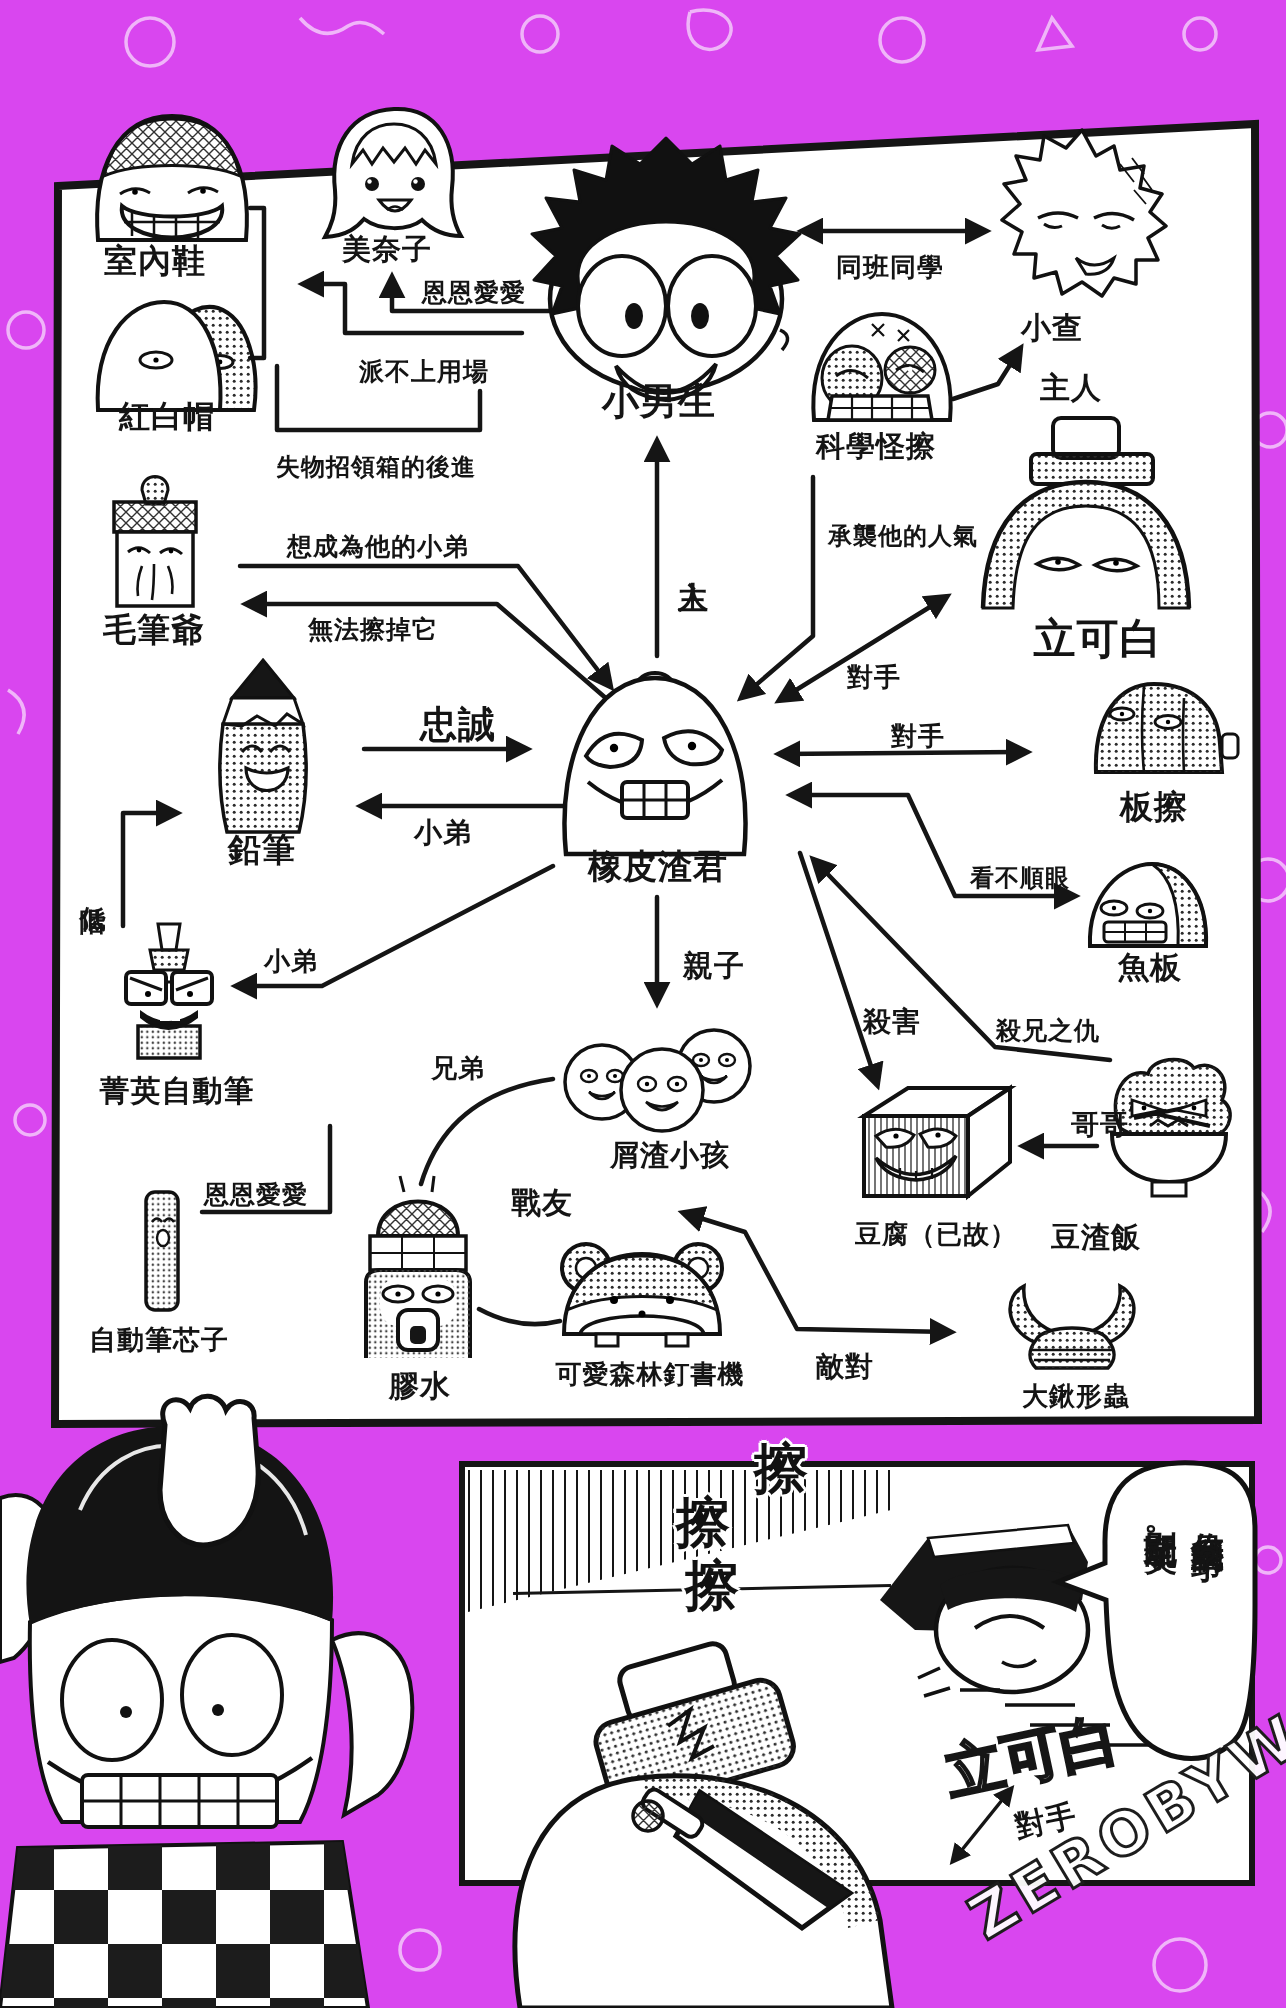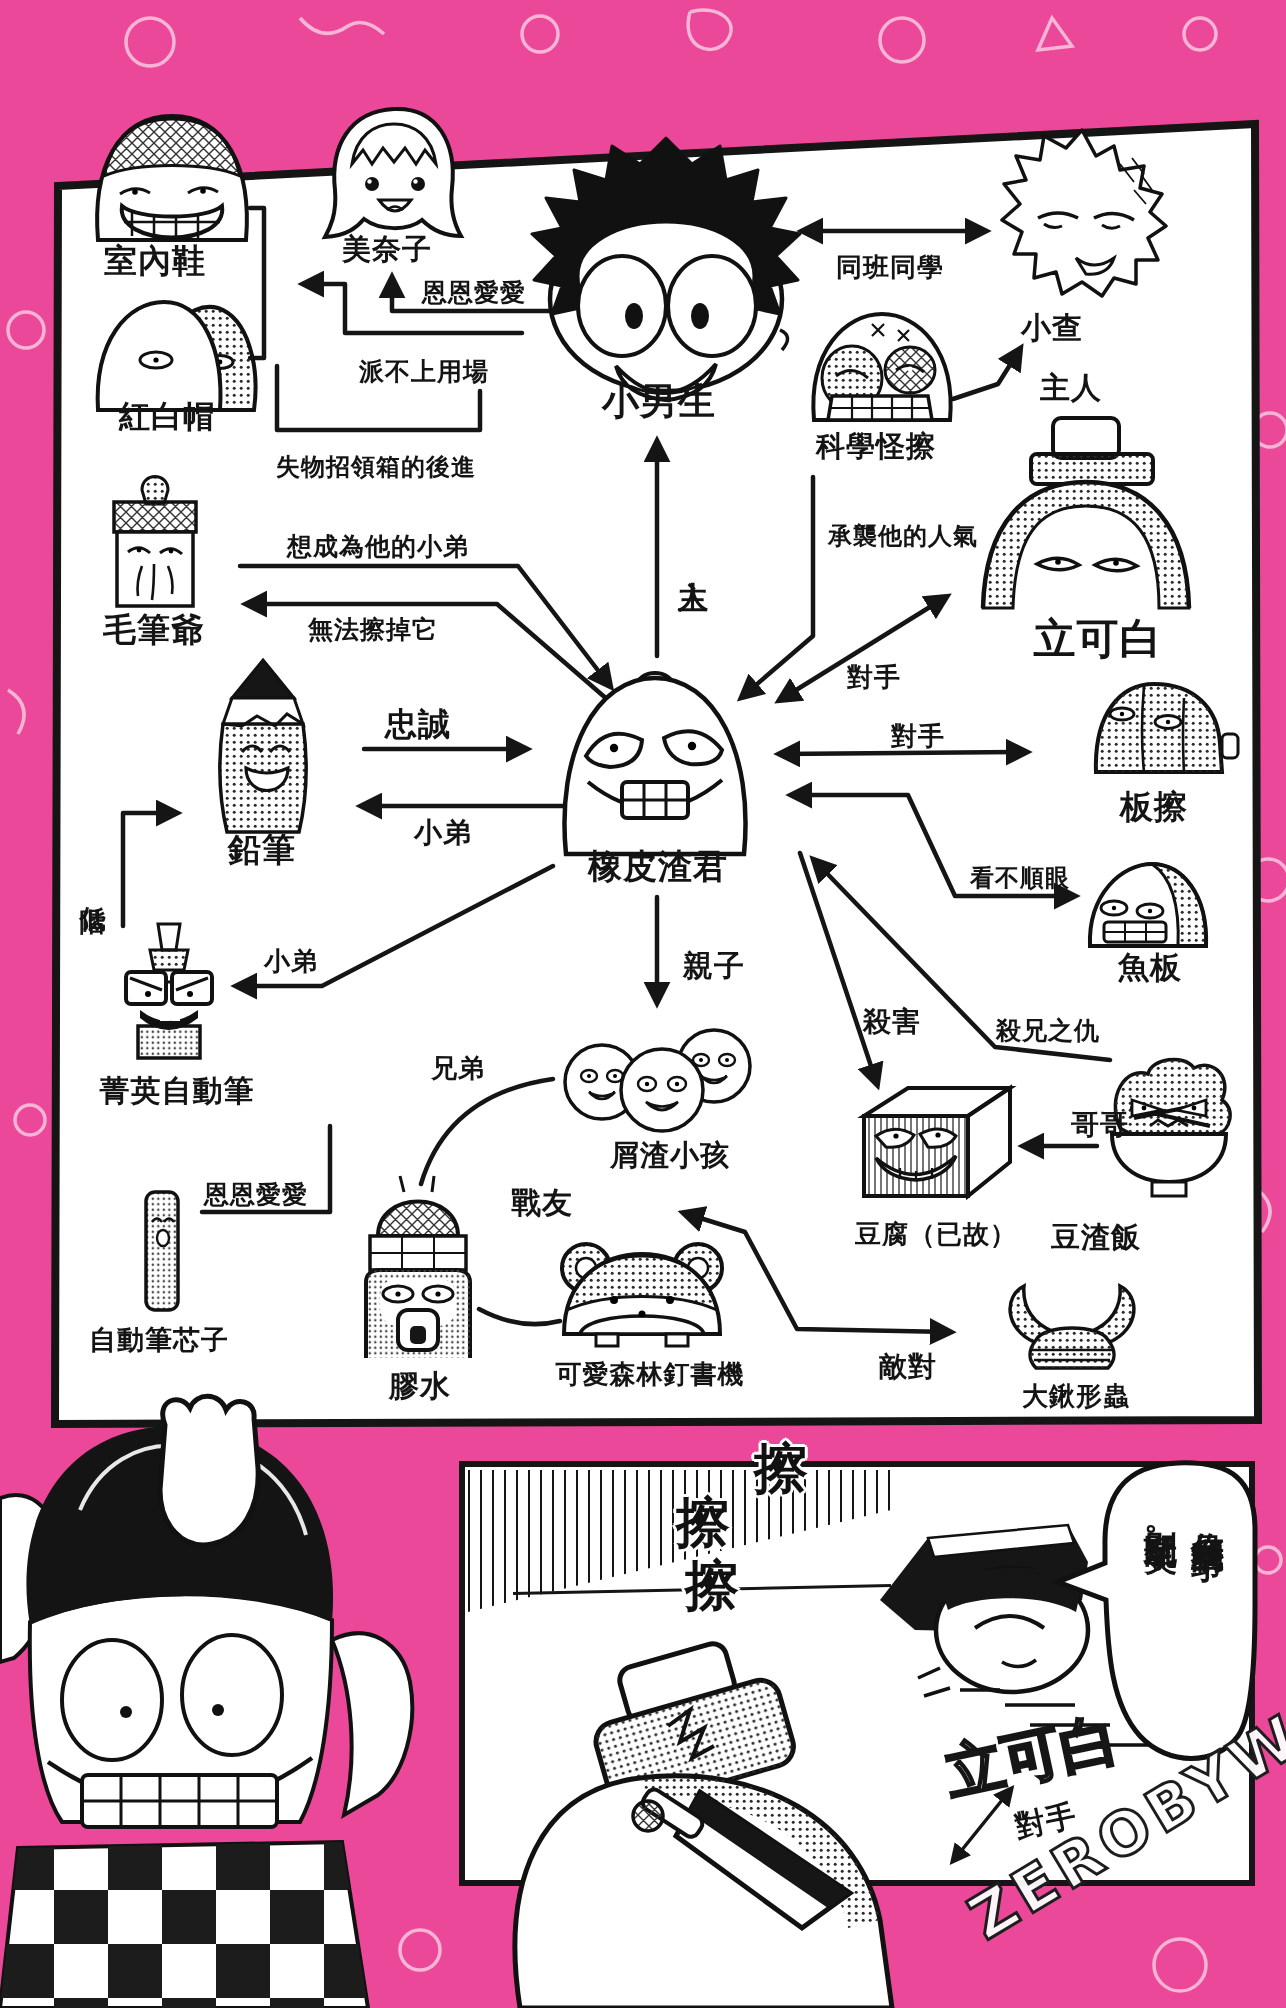--- a/index.html
+++ b/index.html
@@ -1,16 +1,16 @@
 <!DOCTYPE html>
 <html><head>
 <meta charset="utf-8">
 <style>
   html,body{margin:0;padding:0;}
-  .page{position:relative;width:1286px;height:2008px;background:#ec4899;overflow:hidden;
+  .page{position:relative;width:1286px;height:2008px;background:#d946ef;overflow:hidden;
         font-family:"DejaVu Sans",sans-serif;}
   .artwork{position:absolute;left:0;top:0;}
   .lbl{position:absolute;transform:translate(-50%,-50%);font-weight:bold;color:#141414;
        white-space:nowrap;line-height:1;letter-spacing:1px;}
   .vlbl{position:absolute;transform:translate(-50%,-50%);font-weight:bold;color:#141414;
         writing-mode:vertical-rl;text-orientation:upright;line-height:1;letter-spacing:2px;}
   .sfx{position:absolute;transform:translate(-50%,-50%);font-weight:bold;color:#111;
        text-shadow:-3px 0 #fff,3px 0 #fff,0 -3px #fff,0 3px #fff,-2px -2px #fff,2px 2px #fff,-2px 2px #fff,2px -2px #fff;}
   .speed{position:absolute;left:468px;top:1470px;width:424px;height:142px;
          background:repeating-linear-gradient(90deg,#151515 0 2.4px,transparent 2.4px 12px);
@@ -413,35 +413,35 @@
 
 <div class="lbl" style="left:890px;top:267px;font-size:26px">同班同學</div>
 <div class="lbl" style="left:474px;top:292px;font-size:25px">恩恩愛愛</div>
 <div class="lbl" style="left:424px;top:371px;font-size:25px">派不上用場</div>
 <div class="lbl" style="left:376px;top:467px;font-size:24px">失物招領箱的後進</div>
 <div class="lbl" style="left:1071px;top:388px;font-size:30px">主人</div>
 <div class="vlbl" style="left:693px;top:558px;font-size:30px">主人</div>
 <div class="lbl" style="left:903px;top:536px;font-size:24px">承襲他的人氣</div>
 <div class="lbl" style="left:378px;top:546px;font-size:25px">想成為他的小弟</div>
 <div class="lbl" style="left:373px;top:629px;font-size:25px">無法擦掉它</div>
-<div class="lbl" style="left:418px;top:724px;font-size:32px">忠誠</div>
+<div class="lbl" style="left:458px;top:724px;font-size:37px">忠誠</div>
 <div class="lbl" style="left:443px;top:833px;font-size:28px">小弟</div>
 <div class="lbl" style="left:874px;top:677px;font-size:26px">對手</div>
 <div class="lbl" style="left:918px;top:736px;font-size:26px">對手</div>
 <div class="lbl" style="left:1020px;top:878px;font-size:24px">看不順眼</div>
 <div class="vlbl" style="left:93px;top:888px;font-size:26px">低階</div>
 <div class="lbl" style="left:291px;top:961px;font-size:26px">小弟</div>
 <div class="lbl" style="left:714px;top:966px;font-size:30px">親子</div>
 <div class="lbl" style="left:458px;top:1068px;font-size:26px">兄弟</div>
 <div class="lbl" style="left:892px;top:1022px;font-size:28px">殺害</div>
 <div class="lbl" style="left:1048px;top:1030px;font-size:25px">殺兄之仇</div>
 <div class="lbl" style="left:1100px;top:1125px;font-size:28px">哥哥</div>
 <div class="lbl" style="left:256px;top:1194px;font-size:25px">恩恩愛愛</div>
 <div class="lbl" style="left:542px;top:1203px;font-size:30px">戰友</div>
-<div class="lbl" style="left:908px;top:1367px;font-size:28px">敵對</div>
+<div class="lbl" style="left:845px;top:1367px;font-size:28px">敵對</div>
 
 <div class="speed"></div>
 <div class="motion-line"></div>
 <div class="sfx" style="left:781px;top:1469px;font-size:54px">擦</div>
 <div class="sfx" style="left:703px;top:1523px;font-size:54px">擦</div>
 <div class="sfx" style="left:712px;top:1586px;font-size:54px">擦</div>
 <div class="floor-label" style="left:1032px;top:1757px;font-size:58px">立可白</div>
 <div class="lbl" style="left:1046px;top:1821px;font-size:30px;transform:translate(-50%,-50%) rotate(-12deg)">對手</div>
 <div class="speech" style="left:1208px;top:1506px">你是我的對手？</div>
 <div class="speech" style="left:1161px;top:1506px">別開玩笑了。</div>

